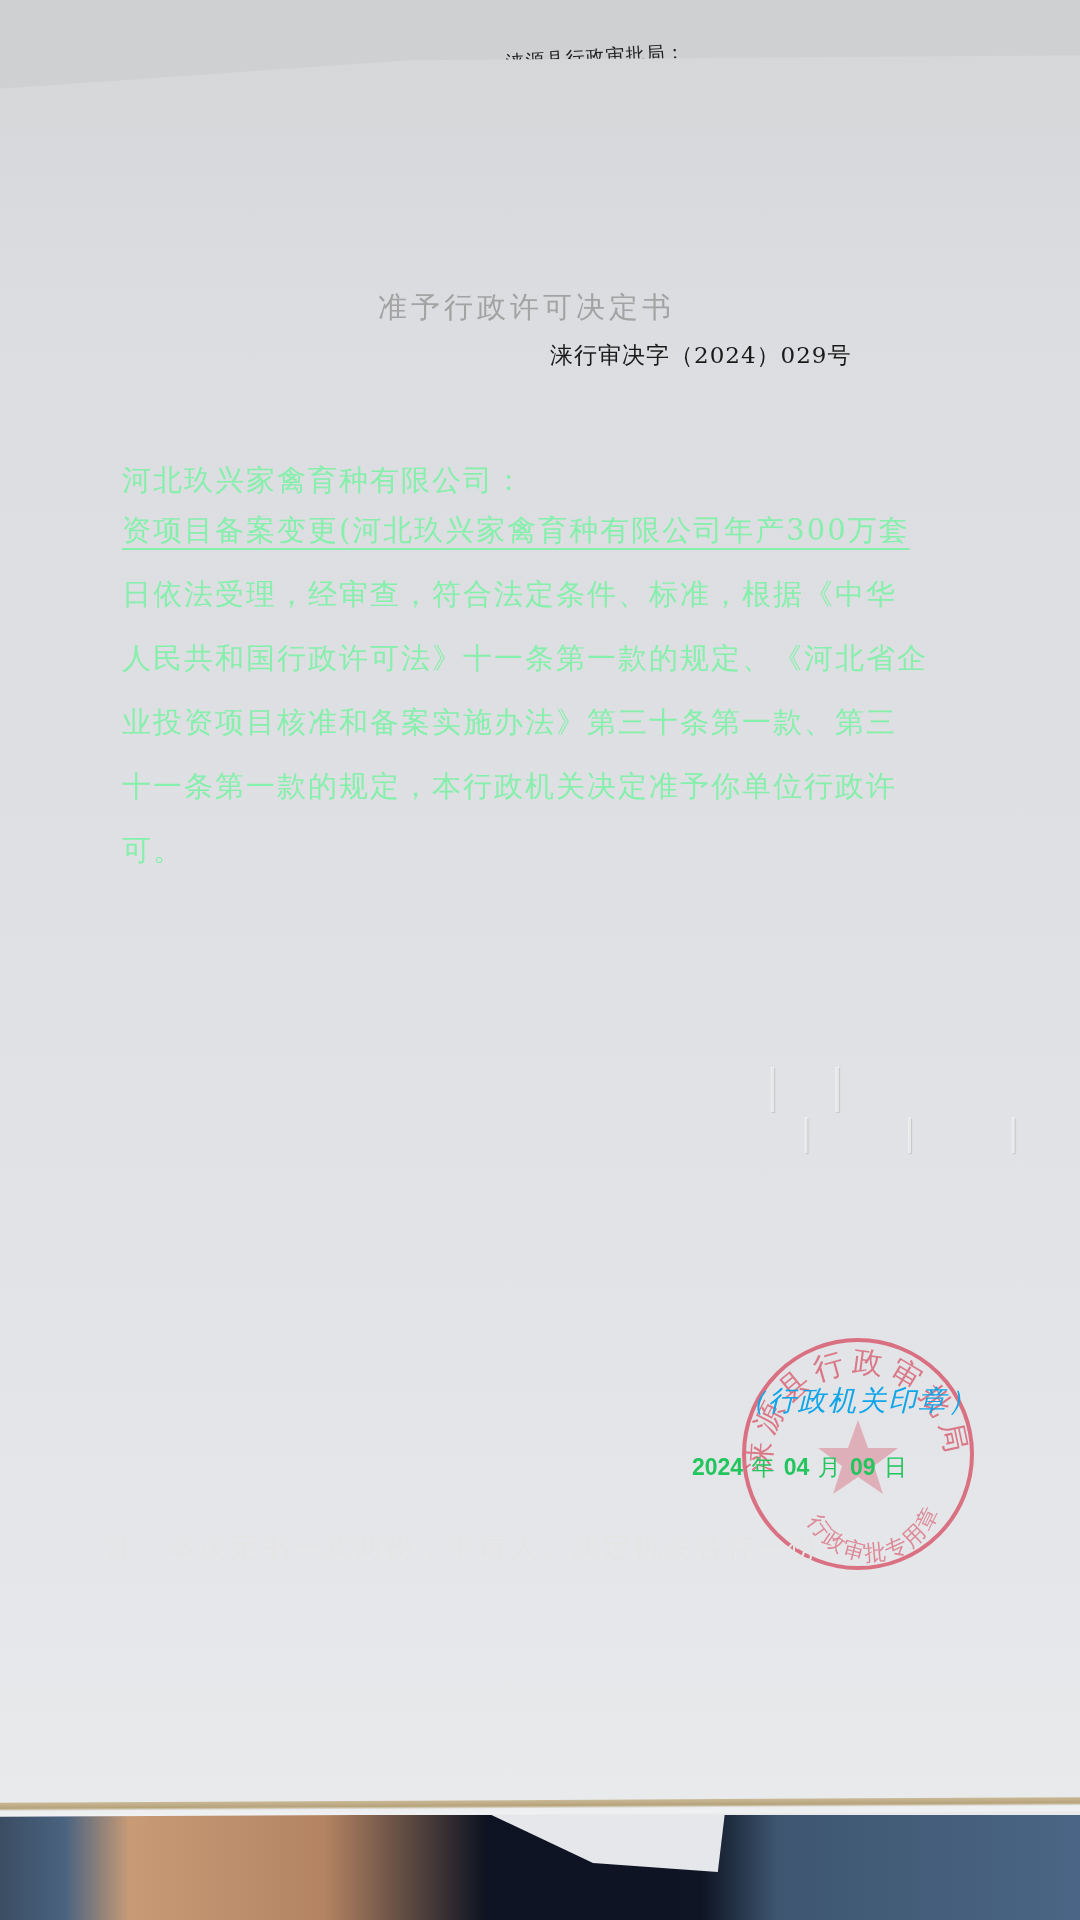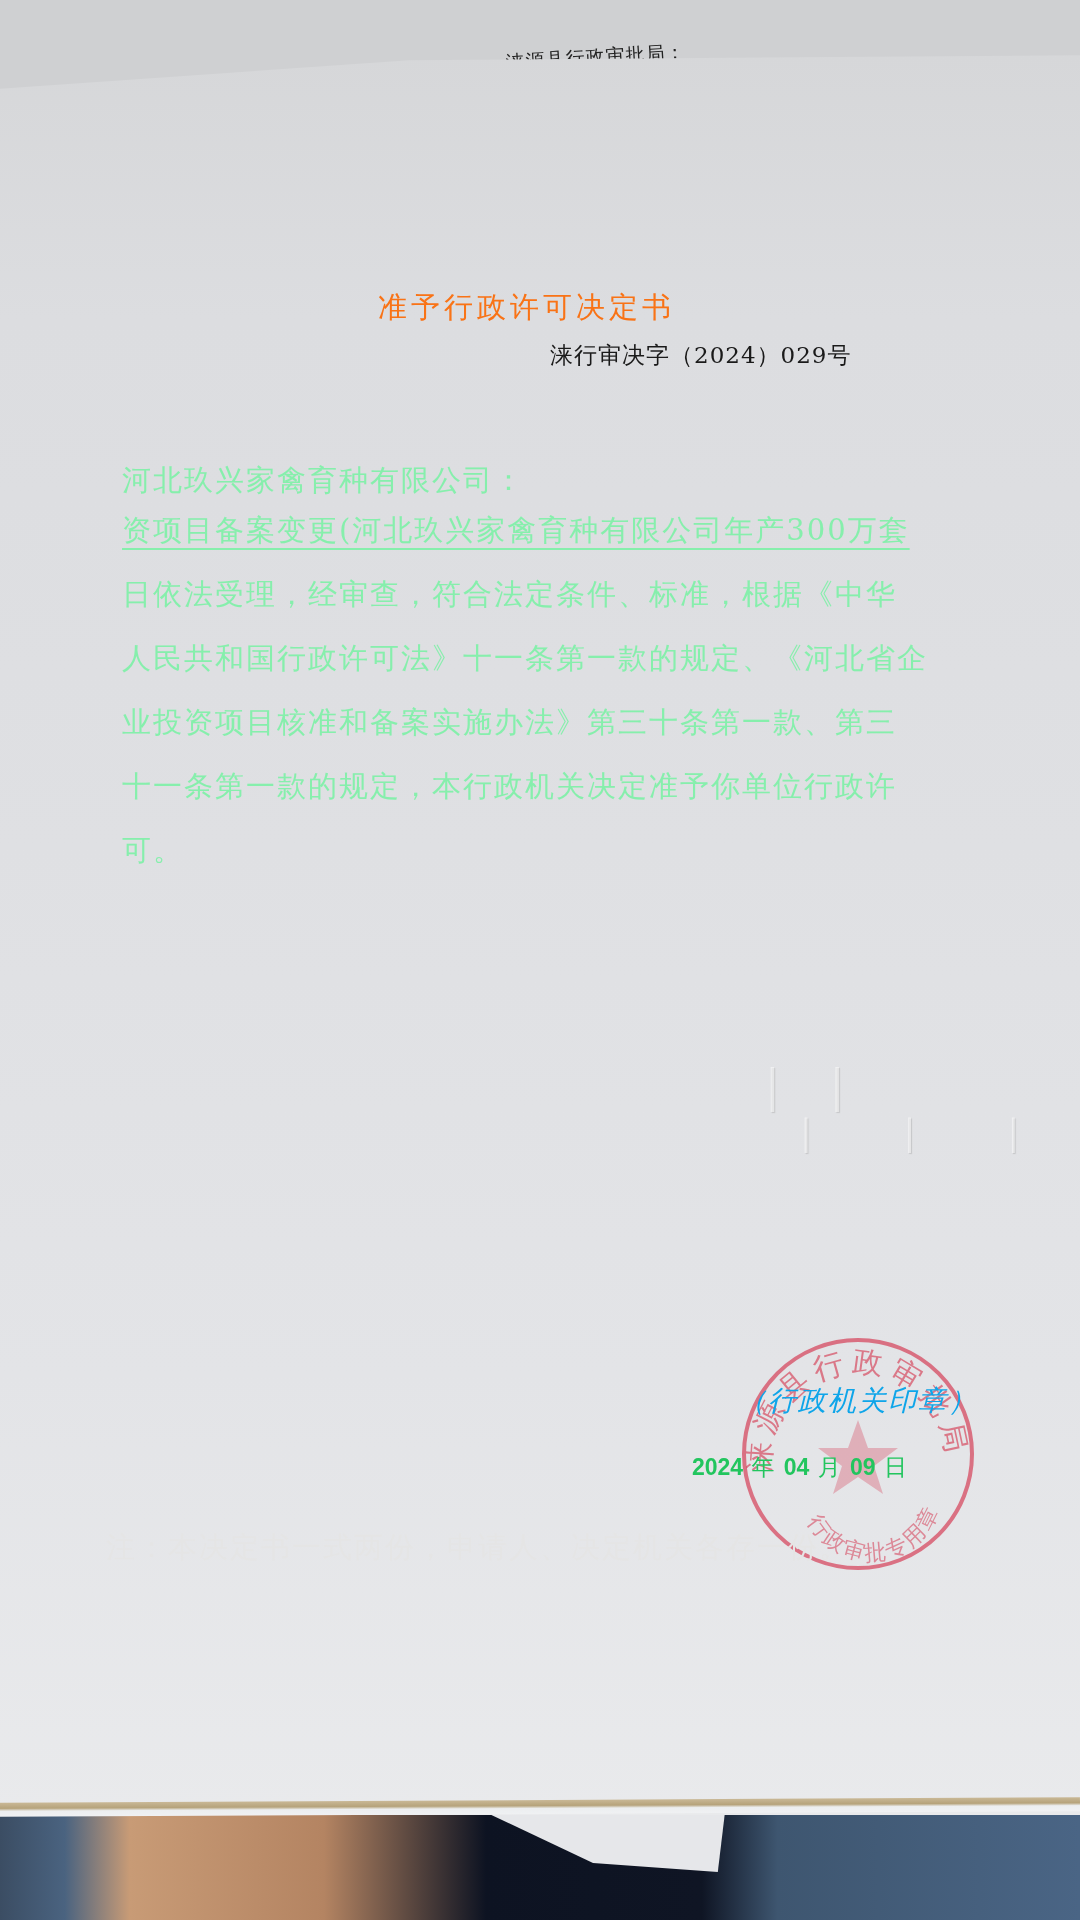--- a/index.html
+++ b/index.html
@@ -51,21 +51,21 @@
       transform: rotate(-0.3deg);
     }
 
     .doc {
       position: absolute; left: 0; top: 0; width: 1080px; height: 1800px;
       color: #1b1b1b;
     }
     .title {
       position: absolute; left: 378px; top: 288px;
       font-family: Liberation Serif, serif;
-      font-size: 29px; letter-spacing: 4px; color: #f97316;
+      font-size: 29px; letter-spacing: 4px; color: #a3a3a3;
     }
     .doc-number {
       position: absolute; left: 550px; top: 340px;
       font-family: "DejaVu Serif", serif;
       font-size: 23px; letter-spacing: 1px; color: #1a1a1a;
     }
     .para {
       position: absolute; left: 122px; width: 840px;
       font-family: "DejaVu Serif", serif;
       font-size: 29px; line-height: 64px; color: #86efac;

